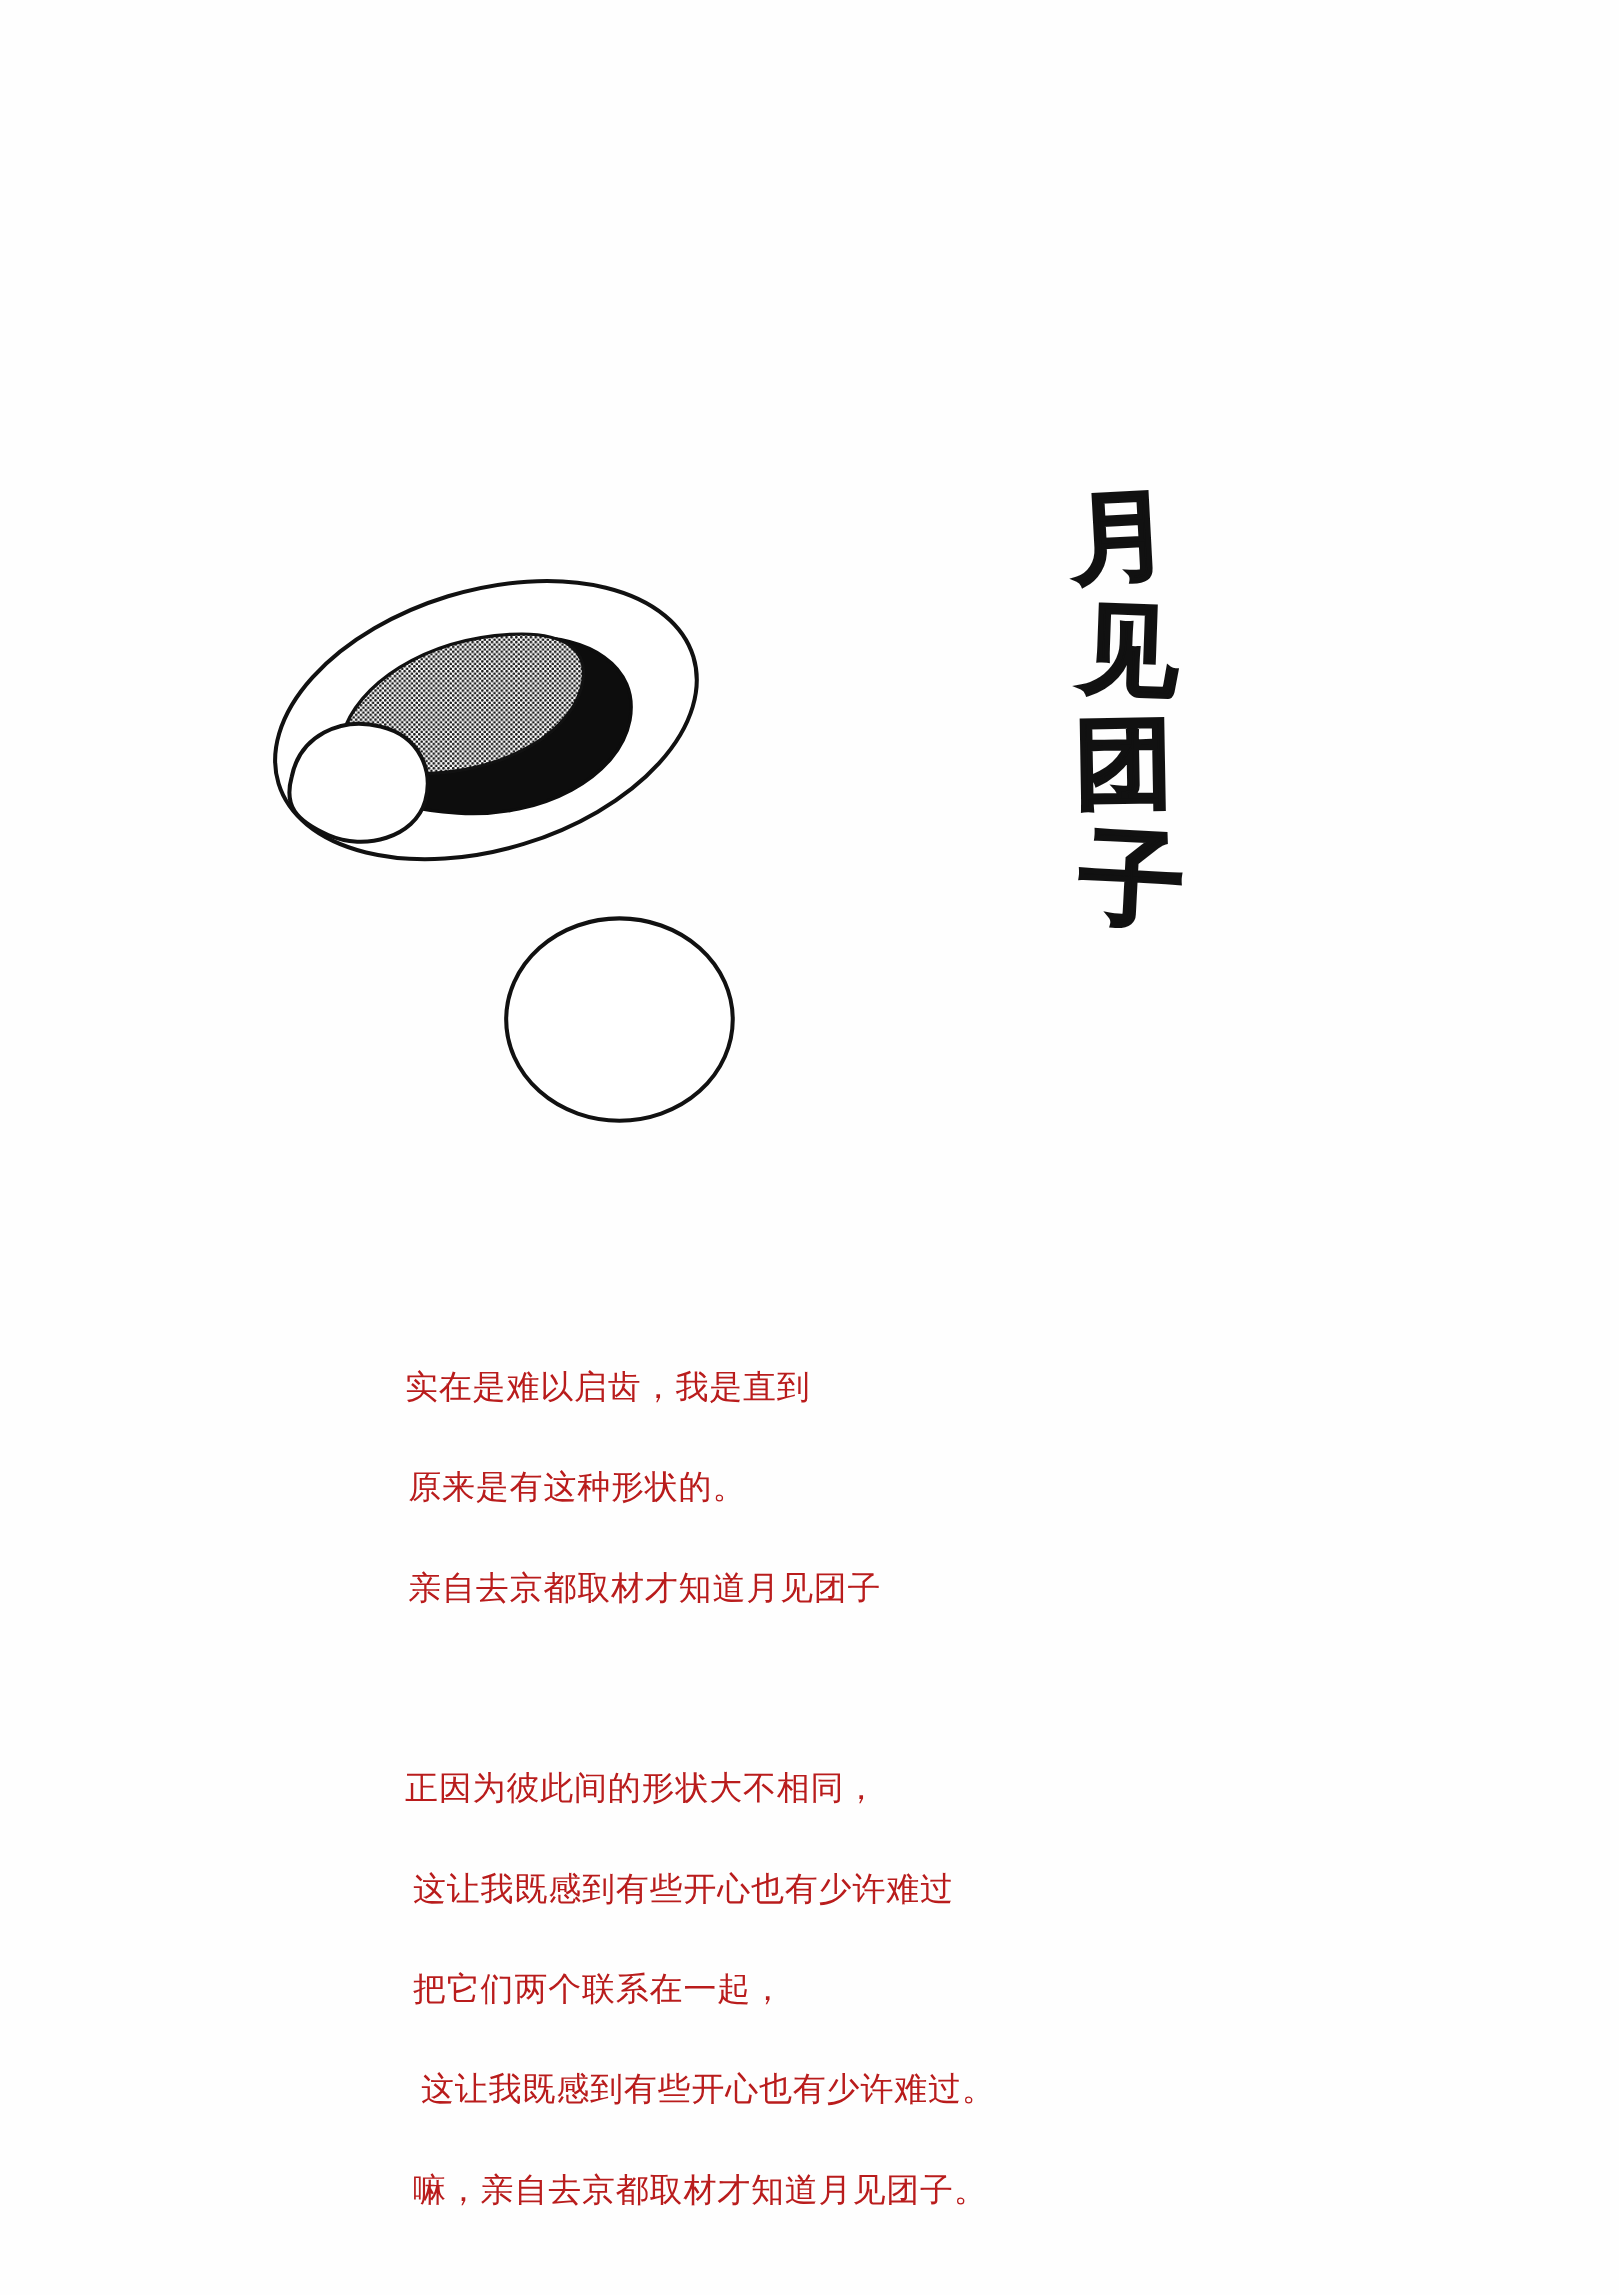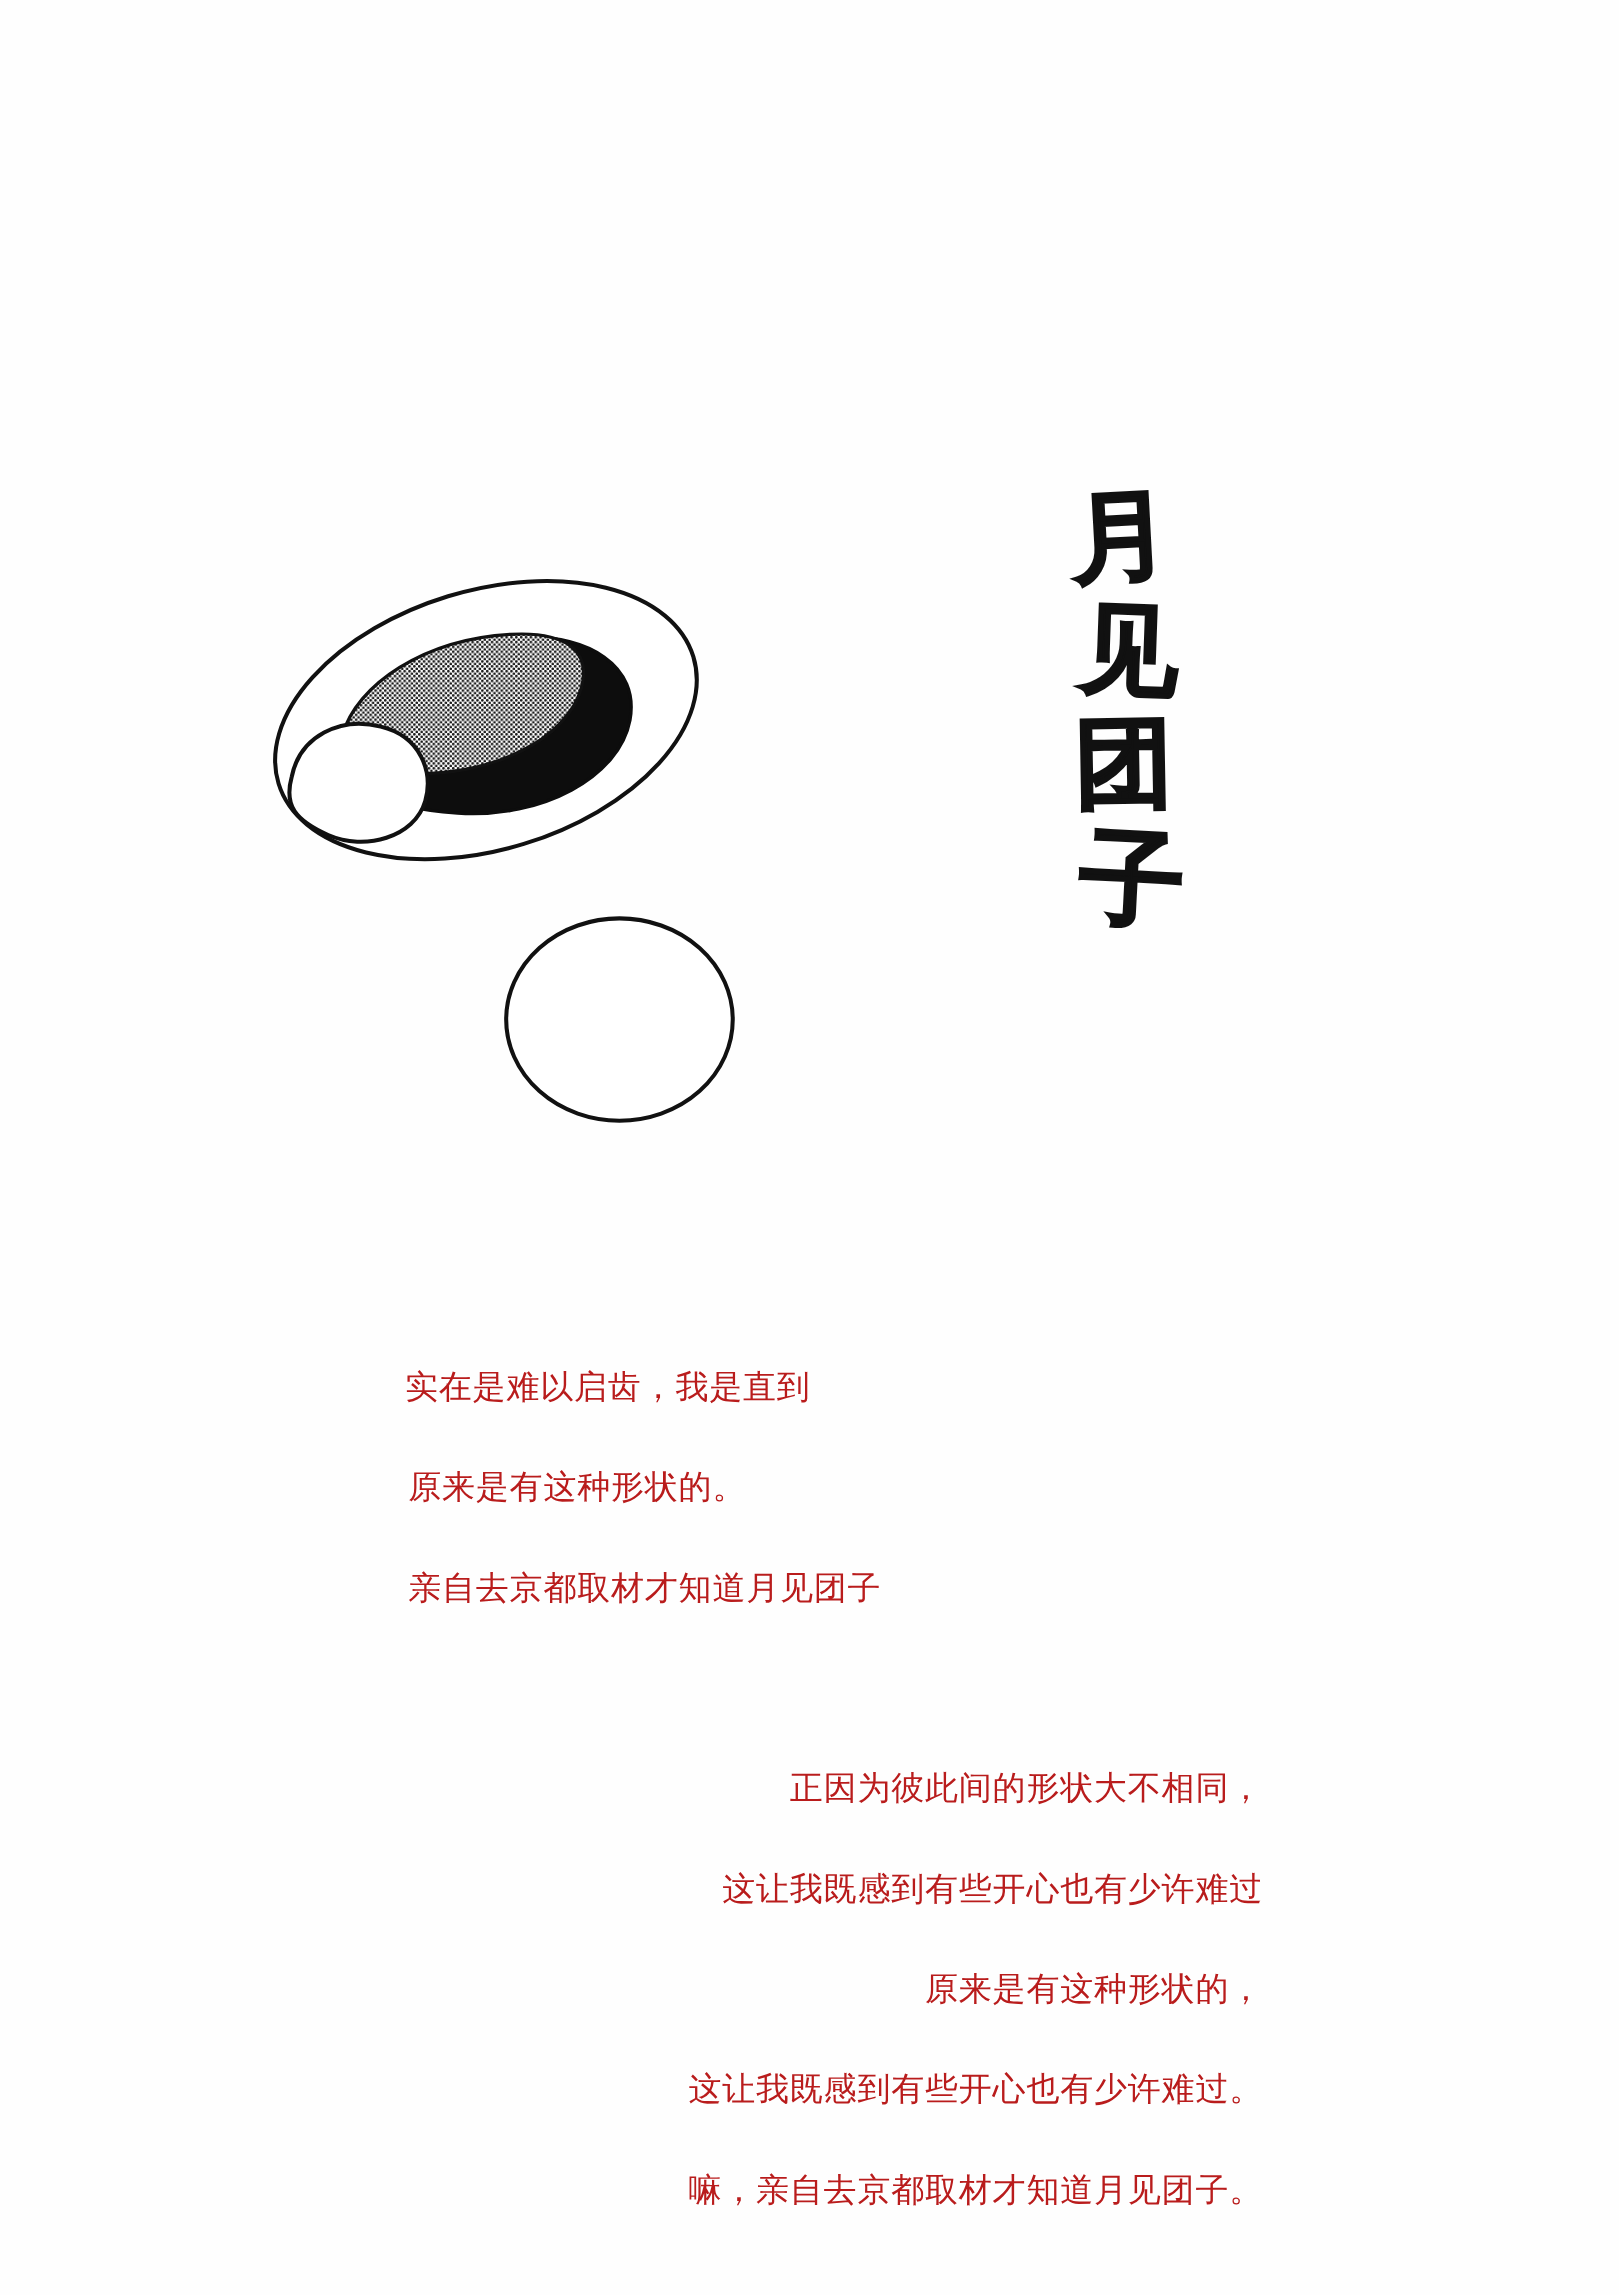--- a/index.html
+++ b/index.html
@@ -67,21 +67,21 @@
   }
   .para {
     font-family: Liberation Serif, serif;
     font-size: 33px;
     line-height: 1.52;
     color: #b91c1c;
     letter-spacing: 0.8px;
     margin: 0 0 50px 0;
     white-space: pre-line;
   }
-  .para.p2 { margin-bottom: 0; text-align: right; }
+  .para.p2 { margin-bottom: 0; }
   .para .ln { display: block; }
   .para .ln.i1 { padding-left: 8px; }
   .para .ln.i2 { padding-left: 16px; }
   .para .ln.i3 { padding-left: 3.2px; }
 </style>
 </head>
 <body>
 
 <div class="page">
 
@@ -129,20 +129,20 @@
 
   <div class="body-text">
     <p class="para p1">
       <span class="ln">实在是难以启齿，我是直到</span>
       <span class="ln i3">原来是有这种形状的。</span>
       <span class="ln i3">亲自去京都取材才知道月见团子</span>
     </p>
     <p class="para p2">
       <span class="ln">正因为彼此间的形状大不相同，</span>
       <span class="ln i1">这让我既感到有些开心也有少许难过</span>
-      <span class="ln i1">原来是有这种形状的，</span>
+      <span class="ln i1">把它们两个联系在一起，</span>
       <span class="ln i2">这让我既感到有些开心也有少许难过。</span>
       <span class="ln i1">嘛，亲自去京都取材才知道月见团子。</span>
     </p>
   </div>
 
 </div>
 
 
 </body></html>

